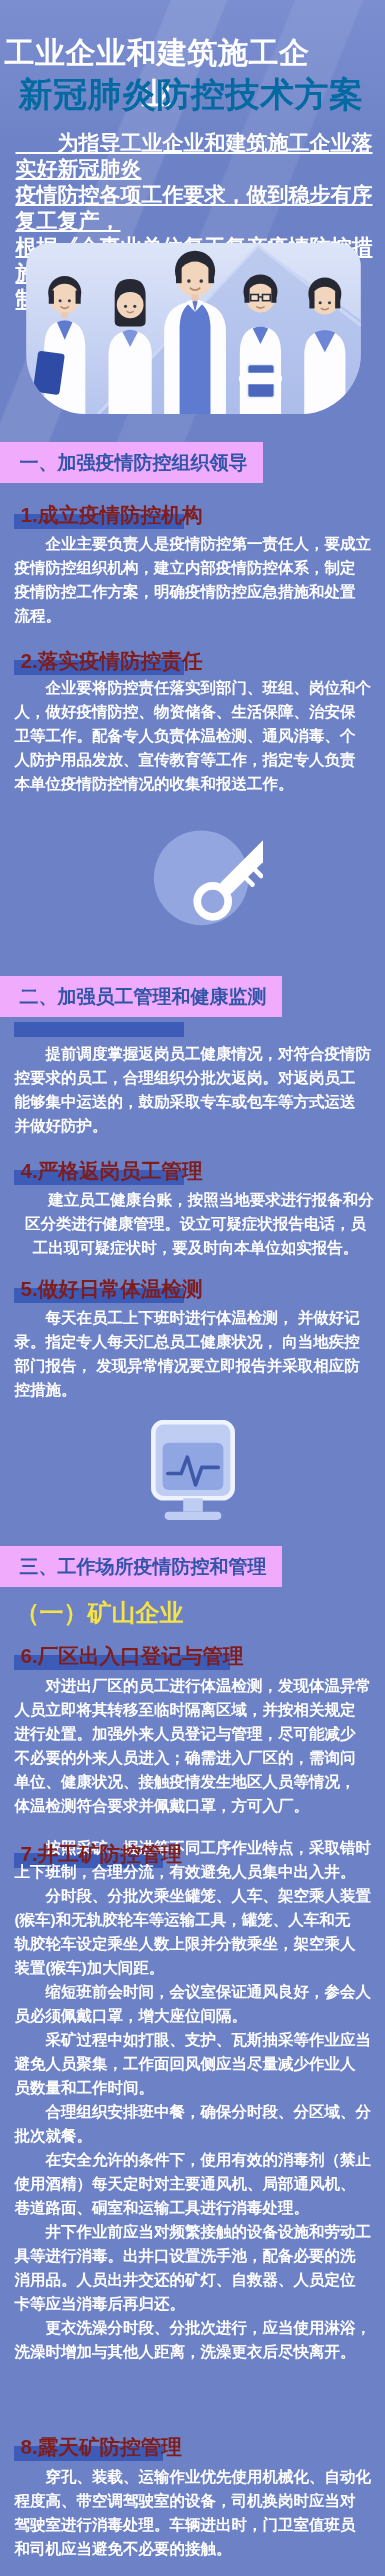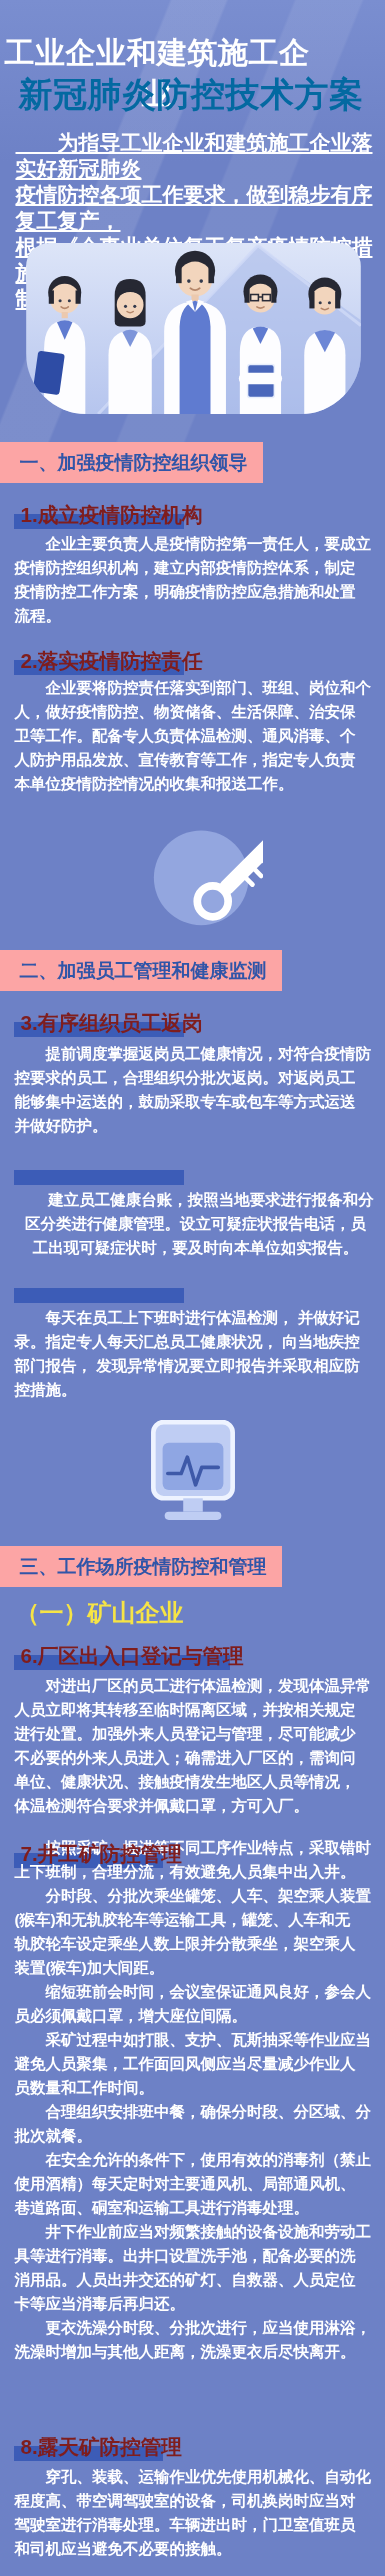--- a/index.html
+++ b/index.html
@@ -13,21 +13,21 @@
     background:
       linear-gradient(112deg,rgba(255,255,255,0) 30%,rgba(255,255,255,.10) 30.5%,rgba(255,255,255,.10) 40%,rgba(255,255,255,0) 40.5%,rgba(255,255,255,0) 52%,rgba(255,255,255,.08) 52.5%,rgba(255,255,255,.08) 64%,rgba(255,255,255,0) 64.5%);
   }
   .title1{position:absolute;top:33px;left:0;width:314px;text-align:center;
     font-size:30px;font-weight:bold;color:#ffffff;letter-spacing:0.5px;}
   .title2{position:absolute;top:72px;left:0;width:382px;text-align:center;
     font-size:34px;font-weight:900;color:#0369a1;letter-spacing:0.5px;}
   .intro{position:absolute;top:130px;left:15.5px;width:358px;
     font-size:21px;line-height:26px;font-weight:bold;color:#ffffff;white-space:pre-line;text-decoration:underline;}
   .illus{position:absolute;top:243px;left:26px;}
-  .secbox{position:absolute;left:0;height:41px;background:#fca5a5;
+  .secbox{position:absolute;left:0;height:41px;background:#f0abfc;
     display:inline-flex;align-items:center;box-sizing:border-box;
     padding:0 15.5px 0 19.6px;font-size:19px;font-weight:bold;color:#3055a8;white-space:nowrap;}
   .item{position:absolute;left:20.6px;height:28px;font-size:20.6px;font-weight:bold;color:#7f1d1d;}
   .item .txt{position:relative;z-index:1;white-space:nowrap;}
   .item .bar{position:absolute;left:-6.2px;top:13.4px;height:14.4px;background:#3c5cb7;z-index:0;}
   .para{position:absolute;left:14.4px;width:362px;font-size:15.5px;line-height:24px;
     font-weight:bold;color:#ffffff;white-space:pre-line;}
   .subsec{position:absolute;left:15.5px;top:1597px;font-size:24px;font-weight:900;color:#f6e445;}
   .icon{position:absolute;}
 </style>
@@ -159,42 +159,43 @@
   <g transform="translate(178,152) rotate(45)">
     <rect x="-15" y="-168" width="30" height="152" rx="15" fill="#ffffff"></rect>
     <rect x="12" y="-146" width="24" height="9" rx="4" fill="#ffffff"></rect>
     <rect x="12" y="-122" width="24" height="9" rx="4" fill="#ffffff"></rect>
     <rect x="12" y="-98" width="24" height="9" rx="4" fill="#ffffff"></rect>
     <rect x="12" y="-74" width="24" height="9" rx="4" fill="#ffffff"></rect>
     <circle cx="0" cy="8" r="30" fill="none" stroke="#ffffff" stroke-width="15"></circle>
   </g>
 </svg>
 
-<div class="secbox" style="top:950px;">
+<div class="secbox" style="top:976px;">
   <span>二、加强员工管理和健康监测</span>
 </div>
 
 <div class="item" style="top:1009px;">
   <div class="bar" style="width:170px;"></div>
-  <span class="txt">3.有序组织员工返岗</span>
 </div>
 <div class="para" style="top:1042px;">　　提前调度掌握返岗员工健康情况，对符合疫情防
 控要求的员工，合理组织分批次返岗。对返岗员工
 能够集中运送的，鼓励采取专车或包车等方式运送
 并做好防护。</div>
 
 <div class="item" style="top:1157px;">
   <div class="bar" style="width:170px;"></div>
+  <span class="txt">4.严格返岗员工管理</span>
 </div>
 <div class="para" style="top:1188px;text-align:center;">　　建立员工健康台账，按照当地要求进行报备和分
 区分类进行健康管理。设立可疑症状报告电话，员
 工出现可疑症状时，要及时向本单位如实报告。</div>
 
 <div class="item" style="top:1275px;">
   <div class="bar" style="width:170px;"></div>
+  <span class="txt">5.做好日常体温检测</span>
 </div>
 <div class="para" style="top:1306px;">　　每天在员工上下班时进行体温检测， 并做好记
 录。指定专人每天汇总员工健康状况， 向当地疾控
 部门报告， 发现异常情况要立即报告并采取相应防
 控措施。</div>
 
 <svg class="icon" style="top:1420px;left:144px;" width="98" height="103" viewBox="0 0 190 200">
   <rect x="18" y="4" width="154" height="148" rx="20" fill="#bfcdf3" stroke="#eef3ff" stroke-width="9"></rect>
   <rect x="36" y="44" width="118" height="92" rx="12" fill="#8fa6e3"></rect>
   <polyline points="46,104 72,104 84,72 100,126 112,92 144,92" fill="none" stroke="#3e59a8" stroke-width="7" stroke-linecap="round" stroke-linejoin="round"></polyline>

